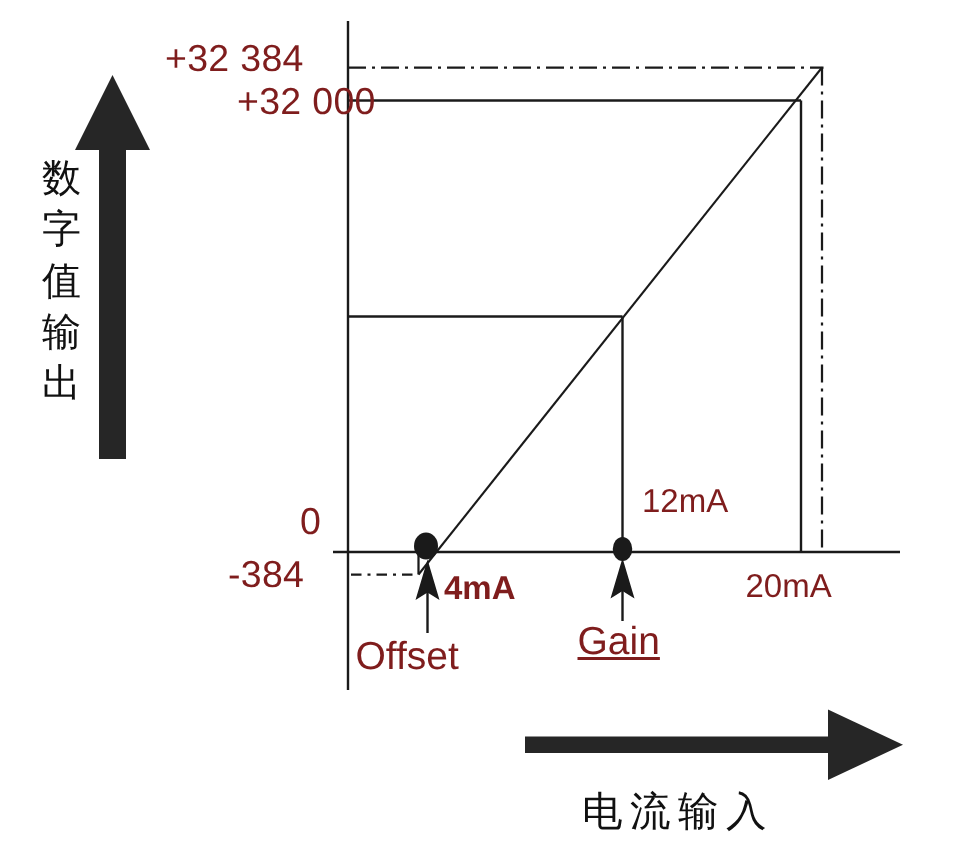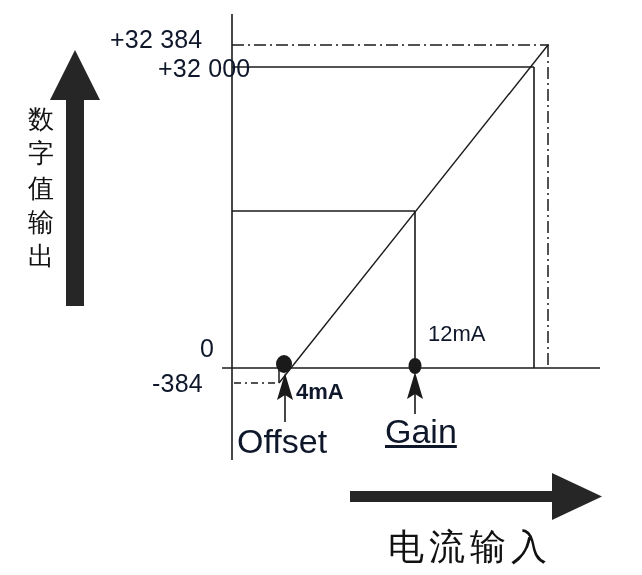--- a/index.html
+++ b/index.html
@@ -21,46 +21,46 @@
   }
   #diagram-svg {
     position: absolute;
     left: 0;
     top: 0;
   }
   .lbl {
     position: absolute;
     white-space: pre;
     line-height: 1;
-    color: #0f172a;
+    color: #7f1d1d;
   }
   .axis-value {
     font-size: 25px;
     letter-spacing: 0.2px;
   }
   .mA-label {
     font-size: 22px;
   }
   .anno-label {
-    font-size: 34px;
+    font-size: 26px;
   }
   .cjk-vertical {
     position: absolute;
     font-family: "DejaVu Sans", sans-serif;
     font-size: 26px;
     line-height: 1.32;
     text-align: center;
     color: #111111;
     writing-mode: horizontal-tb;
   }
   .cjk-vertical span { display: block; }
   .cjk-horizontal {
     position: absolute;
     font-family: "DejaVu Sans", sans-serif;
-    font-size: 36px;
+    font-size: 27px;
     letter-spacing: 5px;
     color: #111111;
     white-space: pre;
   }
 </style>
 </head>
 <body>
 
 <div id="diagram-root">
 
@@ -114,20 +114,21 @@
 
 
   <div class="lbl axis-value" style="left:200px; top:336px;">0</div>
 
   <div class="lbl axis-value" style="left:152px; top:371px;">-384</div>
 
   <div class="lbl mA-label" style="left:296px; top:381px;font-weight:bold;">4mA</div>
 
   <div class="lbl mA-label" style="left:428px; top:323px;">12mA</div>
 
+  <div class="lbl mA-label" style="left:497px; top:380px;">20mA</div>
 
   <div class="lbl anno-label" style="left:237px; top:424px;">Offset</div>
 
   <div class="lbl anno-label" style="left:385px; top:414px;text-decoration:underline;">Gain</div>
 
   <div class="cjk-vertical" style="left:24px; top:102px; width:34px;">
     <span>数</span>
     <span>字</span>
     <span>值</span>
     <span>输</span>

